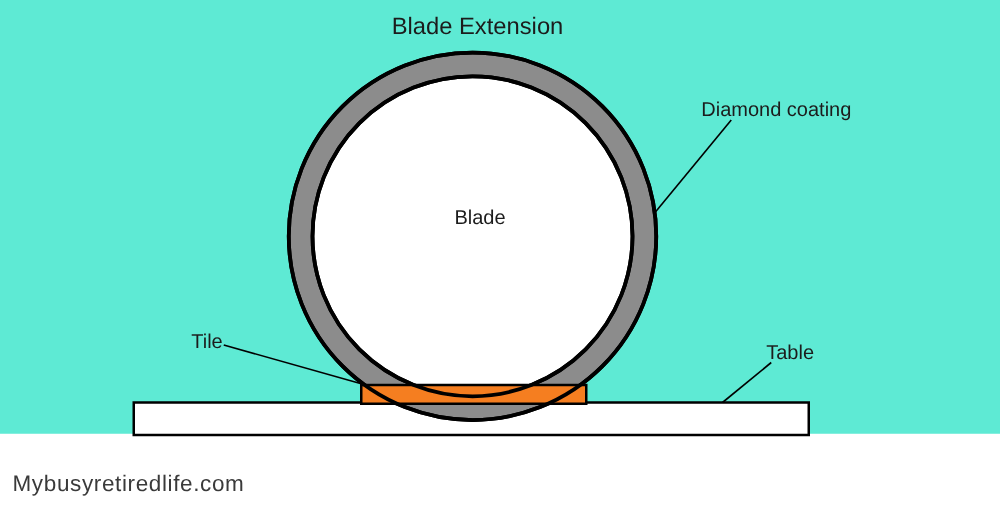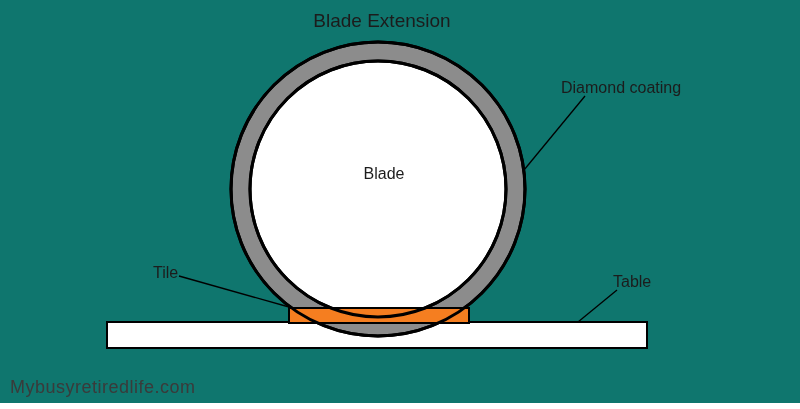--- a/index.html
+++ b/index.html
@@ -7,22 +7,22 @@
     padding: 0;
     background: #ffffff;
     width: 800px;
     height: 409px;
     overflow: hidden;
     font-family: "Liberation Sans", sans-serif;
   }
   .stage {
     position: relative;
     width: 800px;
-    height: 403px;
-    background: #0f766e;
+    height: 347px;
+    background: #5eead4;
   }
   svg text {
     font-family: "Liberation Sans", sans-serif;
     fill: #1c1c1c;
   }
   .title-text {
     font-size: 19px;
     font-weight: 500;
   }
   .label-text {

